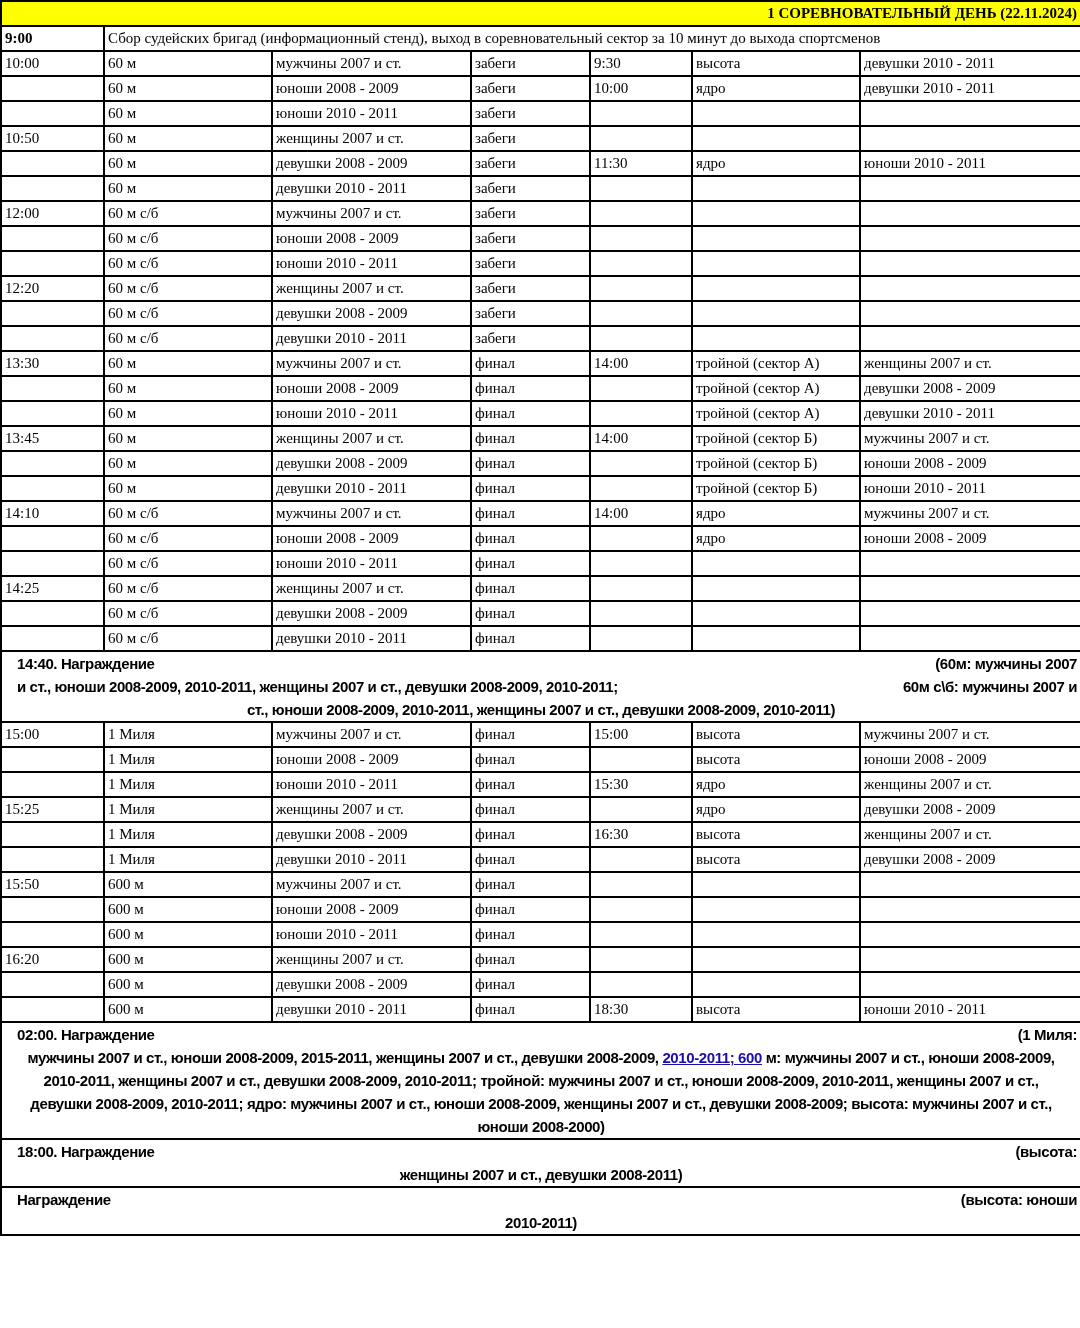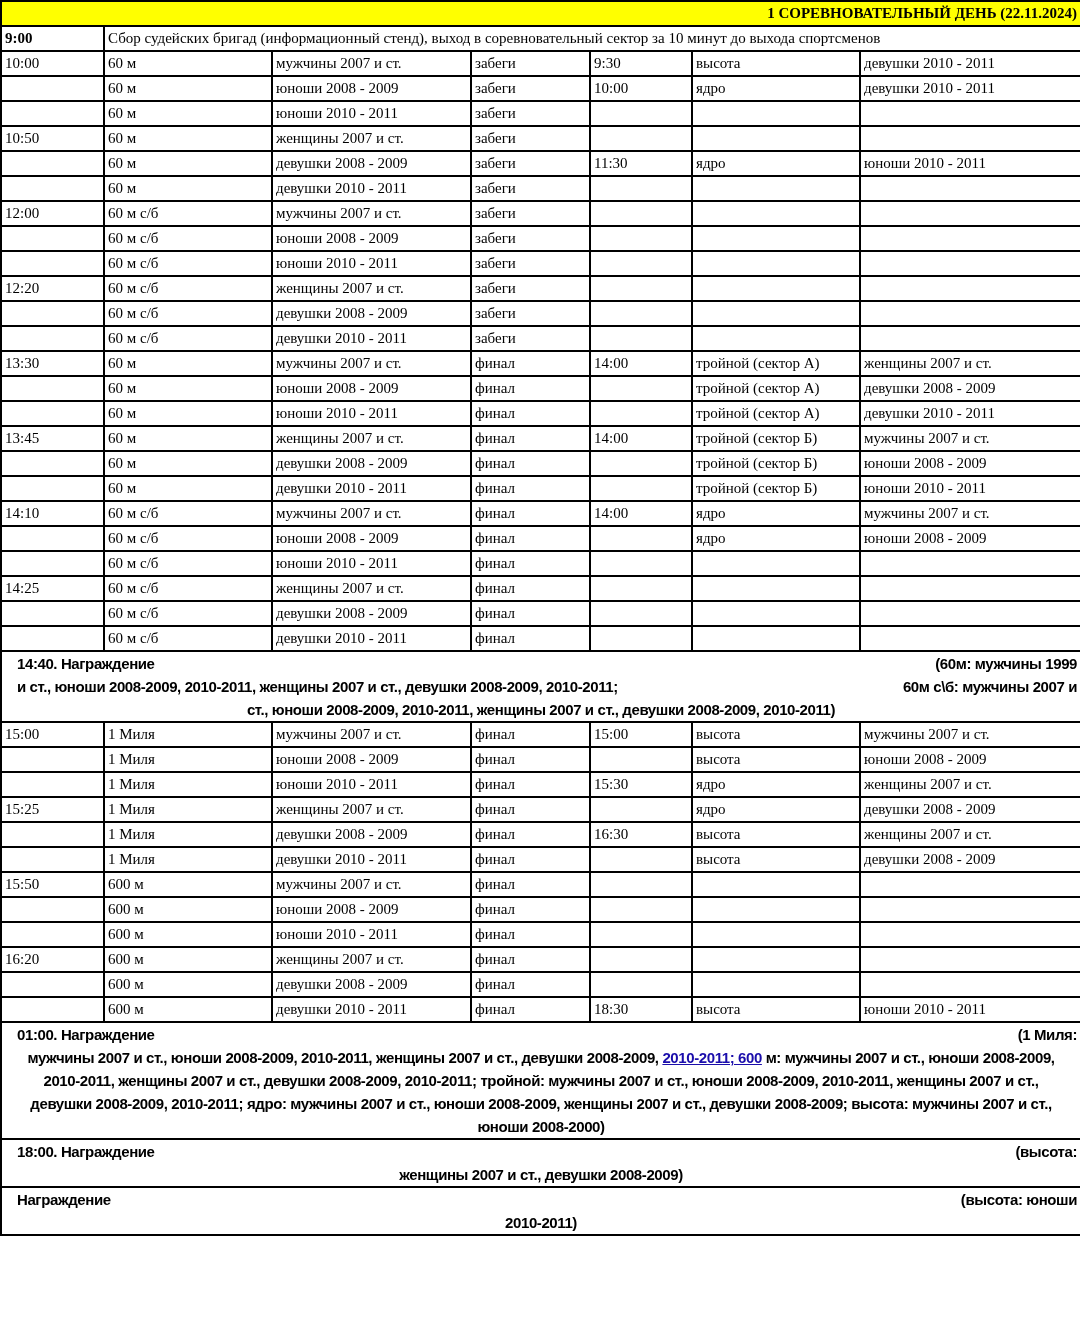--- a/index.html
+++ b/index.html
@@ -249,21 +249,21 @@
         <td>девушки 2010 - 2011</td>
         <td>финал</td>
         <td></td>
         <td></td>
         <td></td>
       </tr>
       <tr class="note-row">
         <td colspan="7">
           <div class="note-line ind">
             <span>14:40. Награждение</span>
-            <span>(60м: мужчины 1999</span>
+            <span>(60м: мужчины 2007</span>
           </div>
           <div class="note-line ind">
             <span>и ст., юноши 2008-2009, 2010-2011, женщины 2007 и ст., девушки 2008-2009, 2010-2011;</span>
             <span>60м с\б: мужчины 2007 и</span>
           </div>
           <div class="note-center">ст., юноши 2008-2009, 2010-2011, женщины 2007 и ст., девушки 2008-2009, 2010-2011)</div>
         </td>
       </tr>
       <tr>
         <td>15:00</td>
@@ -369,36 +369,36 @@
         <td>600 м</td>
         <td>девушки 2010 - 2011</td>
         <td>финал</td>
         <td>18:30</td>
         <td>высота</td>
         <td>юноши 2010 - 2011</td>
       </tr>
       <tr class="note-row">
         <td colspan="7">
           <div class="note-line ind">
-            <span>01:00. Награждение</span>
+            <span>02:00. Награждение</span>
             <span>(1 Миля:</span>
           </div>
-          <div class="note-center"><span>мужчины 2007 и ст., юноши 2008-2009, 2010-2011, женщины 2007 и ст., девушки 2008-2009, </span><span class="note-link">2010-2011; 600</span><span> м: мужчины 2007 и ст., юноши 2008-2009,</span></div>
+          <div class="note-center"><span>мужчины 2007 и ст., юноши 2008-2009, 2015-2011, женщины 2007 и ст., девушки 2008-2009, </span><span class="note-link">2010-2011; 600</span><span> м: мужчины 2007 и ст., юноши 2008-2009,</span></div>
           <div class="note-center">2010-2011, женщины 2007 и ст., девушки 2008-2009, 2010-2011; тройной: мужчины 2007 и ст., юноши 2008-2009, 2010-2011, женщины 2007 и ст.,</div>
           <div class="note-center">девушки 2008-2009, 2010-2011; ядро: мужчины 2007 и ст., юноши 2008-2009, женщины 2007 и ст., девушки 2008-2009; высота: мужчины 2007 и ст.,</div>
           <div class="note-center">юноши 2008-2000)</div>
         </td>
       </tr>
       <tr class="note-row">
         <td colspan="7">
           <div class="note-line ind">
             <span>18:00. Награждение</span>
             <span>(высота:</span>
           </div>
-          <div class="note-center">женщины 2007 и ст., девушки 2008-2009)</div>
+          <div class="note-center">женщины 2007 и ст., девушки 2008-2011)</div>
         </td>
       </tr>
       <tr class="note-row">
         <td colspan="7">
           <div class="note-line ind">
             <span>Награждение</span>
             <span>(высота: юноши</span>
           </div>
           <div class="note-center">2010-2011)</div>
         </td>

